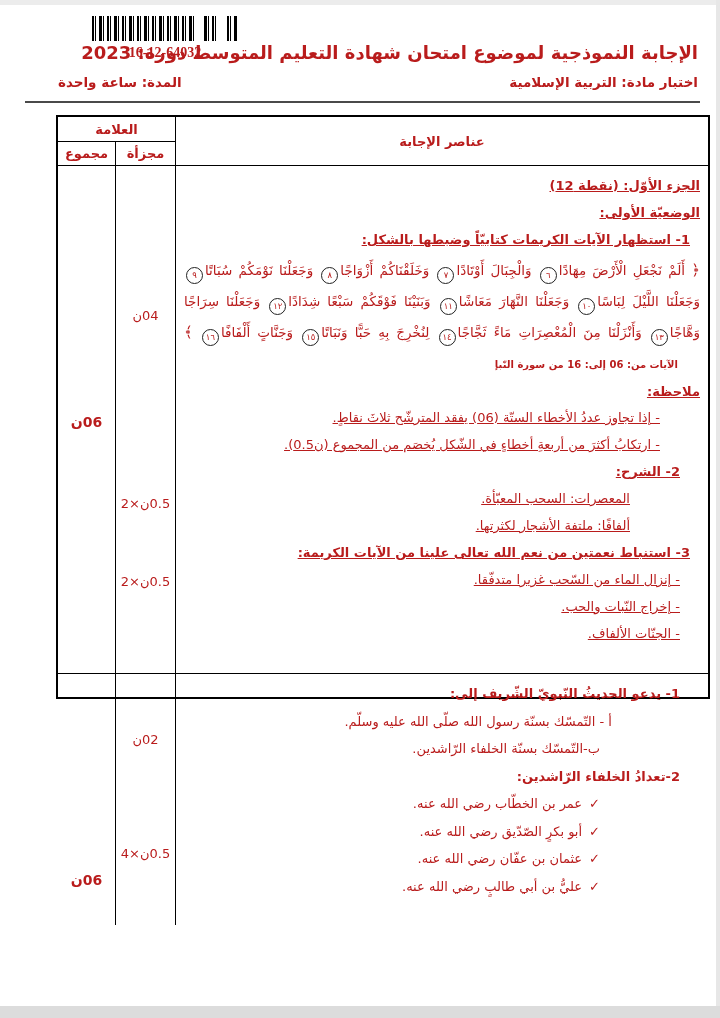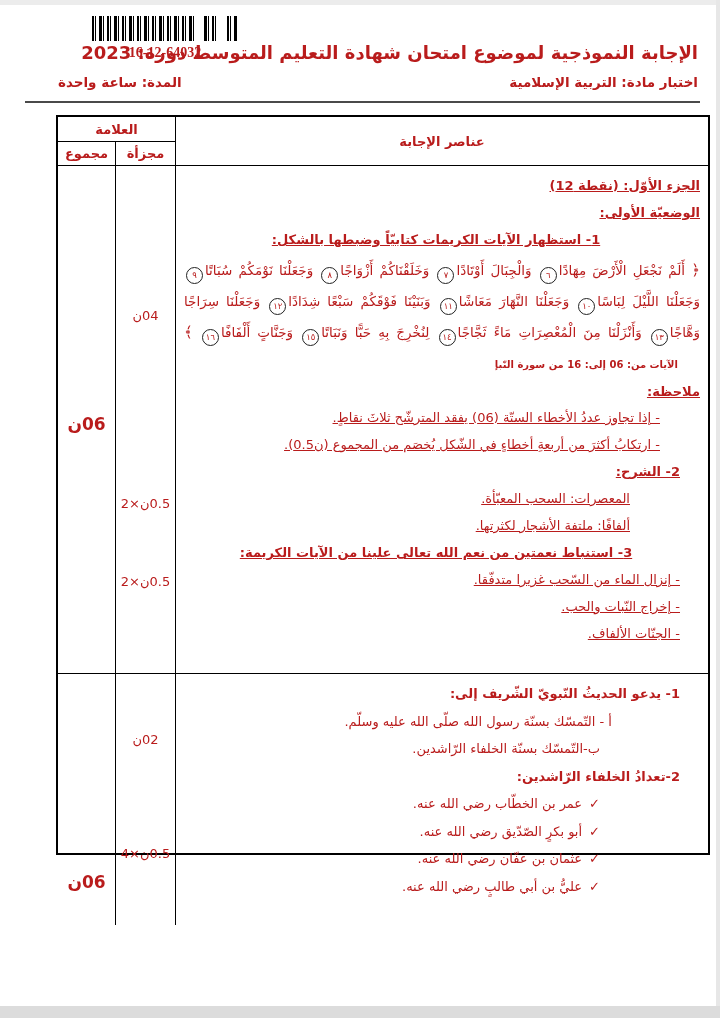--- a/index.html
+++ b/index.html
@@ -16,21 +16,21 @@
       linear-gradient(90deg, rgba(0,0,0,0) 0 102px, #fff 102px 110px, rgba(0,0,0,0) 110px 124px, #fff 124px 132px, rgba(0,0,0,0) 132px 146px),
       repeating-linear-gradient(90deg,#000 0 2px,#fff 2px 3px,#000 3px 4px,#fff 4px 7px,#000 7px 10px,#fff 10px 11px,#000 11px 12px,#fff 12px 15px);}
   .code{position:absolute;left:75px;top:45px;width:180px;text-align:center;direction:ltr;
         font-family:"Liberation Serif",serif;font-weight:bold;font-size:14px;}
   .h-title{position:absolute;right:22px;top:42px;direction:rtl;font-weight:bold;font-size:18px;}
   .h-subject{position:absolute;right:22px;top:74px;direction:rtl;font-weight:bold;font-size:13.5px;}
   .h-duration{position:absolute;left:58px;top:74px;direction:rtl;font-weight:bold;font-size:13.5px;}
   .h-rule{position:absolute;left:25px;right:20px;top:101px;border-top:2px solid #4a4a4a;}
 
   
-  .tbl{position:absolute;left:56px;top:115px;width:654px;height:740px;display:grid;direction:rtl;
+  .tbl{position:absolute;left:56px;top:115px;width:654px;height:584px;display:grid;direction:rtl;
        grid-template-columns:533px 60px 57px;grid-template-rows:24px 24px 508px 252px;
        border:2px solid #000;box-sizing:border-box;}
   .c{box-sizing:border-box;min-width:0;min-height:0;}
   .bl{border-left:1px solid #000;}
   .bt{border-top:1px solid #000;}
   .hc{display:flex;align-items:center;justify-content:center;font-weight:bold;font-size:13px;}
   .c-answers{grid-column:1;grid-row:1/3;}
   .c-mark{grid-column:2/4;grid-row:1;}
   .c-partial{grid-column:2;grid-row:2;}
   .c-total{grid-column:3;grid-row:2;}
@@ -39,33 +39,33 @@
   .b1t{grid-column:3;grid-row:3;}
   .b2c{grid-column:1;grid-row:4;}
   .b2p{grid-column:2;grid-row:4;}
   .b2t{grid-column:3;grid-row:4;}
 
   .content{direction:rtl;text-align:right;padding:6px 8px 0 6px;font-size:13px;}
   .ln{line-height:27px;text-decoration:underline;}
   .ln2{line-height:27.5px;}
   .b{font-weight:bold;}
   .u{text-decoration:underline;}
-  .in10{padding-right:10px;text-align:center;}.in20{padding-right:20px;}.in40{padding-right:40px;}
+  .in10{padding-right:10px;}.in20{padding-right:20px;}.in40{padding-right:40px;}
   .in70{padding-right:70px;}.in90{padding-right:88px;}.in100{padding-right:100px;}
 
   .quran{line-height:31px;text-align:justify;font-size:13.5px;margin:2px 0 0 2px;}
   .qmark{font-size:15px;}
   .vnum{display:inline-flex;align-items:center;justify-content:center;width:15px;height:15px;
         border:1px solid #222;border-radius:50%;font-size:8.5px;line-height:1;
         vertical-align:-3px;margin:0 2px;letter-spacing:-0.5px;}
   .qref{font-weight:bold;margin-right:22px;font-size:10px;}
 
   .mark-cell{position:relative;direction:rtl;font-size:13px;}
   .mark{position:absolute;right:0;width:100%;text-align:center;white-space:nowrap;}
-  .mark-total{font-weight:bold;font-size:17px;}
+  .mark-total{font-weight:bold;font-size:14px;}
 
   .chk{display:inline-block;margin-left:7px;}
 
   .footer{position:absolute;left:0;right:0;top:938px;text-align:center;direction:rtl;
           font-weight:bold;font-size:14px;}
 </style>
 </head>
 <body>
 
 <div class="page">

